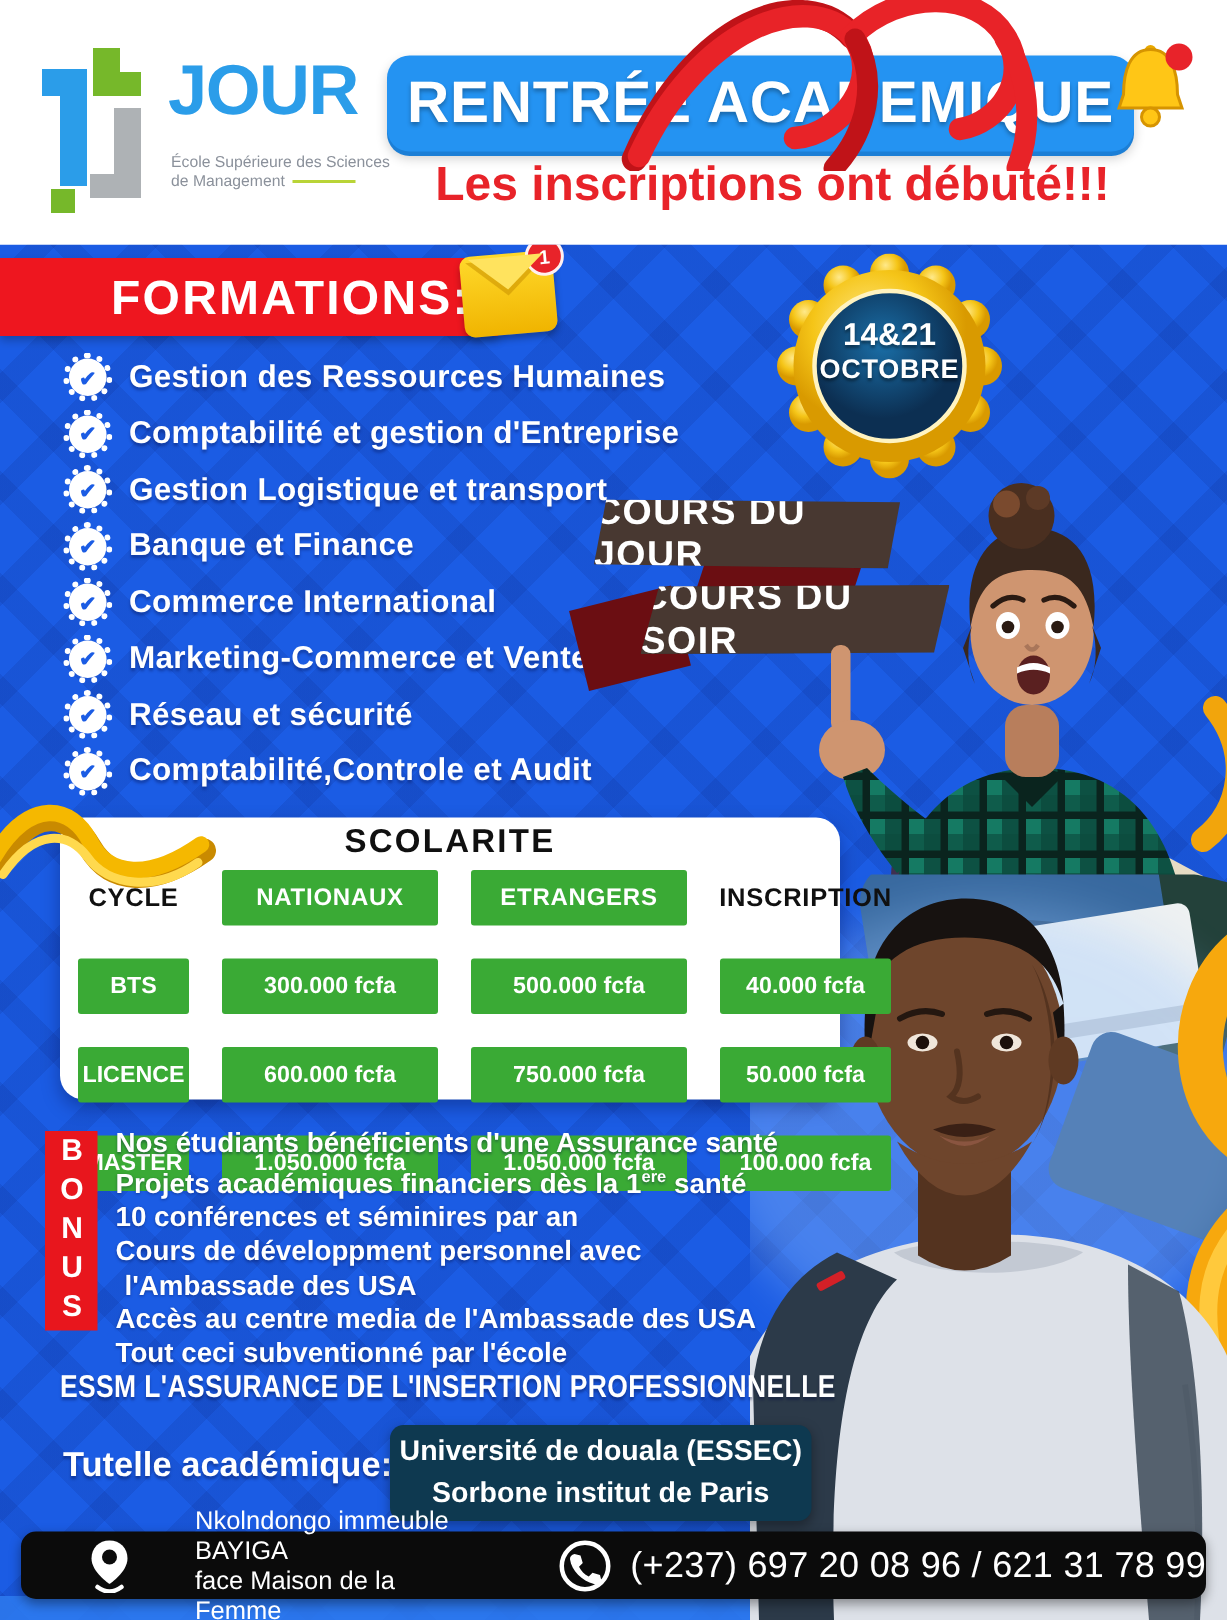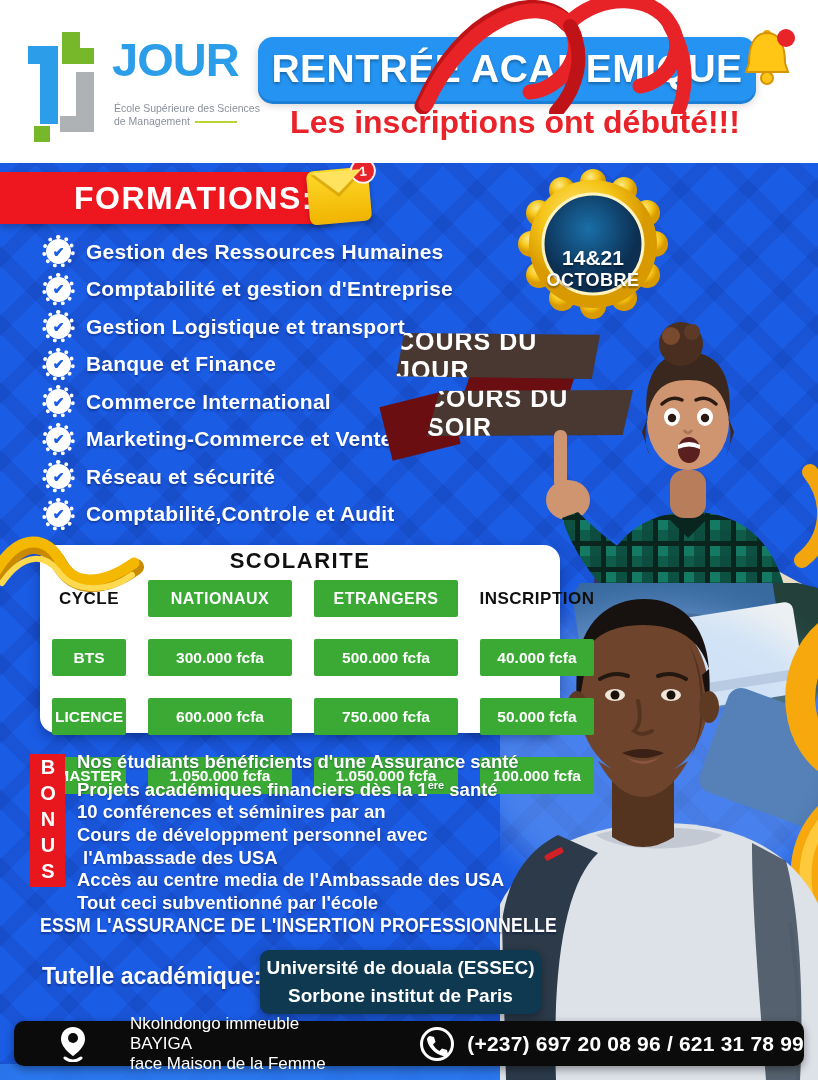--- a/index.html
+++ b/index.html
@@ -49,21 +49,21 @@
   .formations-list li{display:flex;align-items:center;gap:15px;height:37.5px;}
   .seal{width:25px;height:25px;border-radius:50%;background:#fff;position:relative;flex:none;}
   .seal::before{content:"";position:absolute;inset:-4px;border:4px dotted #fff;border-radius:50%;}
   .seal::after{content:"\2714";position:absolute;inset:0;display:flex;align-items:center;justify-content:center;
     color:#1b5ce4;font-size:14px;font-weight:800;}
   .f-item{color:#fff;font-size:21px;font-weight:700;text-shadow:0 2px 2px rgba(0,10,60,.35);letter-spacing:.2px;}
 
   
   .date-badge{position:absolute;left:518px;top:6px;width:150px;height:150px;}
   .date-text{position:absolute;left:0;top:44px;width:150px;text-align:center;color:#fff;
-    font-weight:800;line-height:22px;text-shadow:0 2px 2px rgba(0,0,0,.4);margin-top:34px;}
+    font-weight:800;line-height:22px;text-shadow:0 2px 2px rgba(0,0,0,.4);}
   .date-l1{font-size:21px;}
   .date-l2{font-size:18px;letter-spacing:.5px;}
 
   
   .maroon{position:absolute;background:#6b0e12;}
   .maroon.m1{left:470px;top:185px;width:100px;height:70px;transform:rotate(18deg);}
   .maroon.m2{left:385px;top:235px;width:70px;height:55px;transform:rotate(-14deg);}
   .course-ribbon{position:absolute;height:46px;background:#483831;display:flex;align-items:center;justify-content:center;
     color:#fff;font-weight:800;font-size:25px;letter-spacing:1px;box-shadow:0 4px 8px rgba(0,0,0,.35);}
   .course-ribbon.jour{left:396px;top:170px;width:204px;clip-path:polygon(4% 0,100% 4%,96% 100%,0 94%);}
@@ -99,21 +99,21 @@
     display:flex;flex-direction:column;align-items:center;justify-content:center;z-index:12;
     box-shadow:0 3px 8px rgba(0,0,0,.35);}
   .tutelle-box div{color:#fff;font-size:19px;font-weight:800;line-height:28px;white-space:nowrap;}
 
   
   .footer-bar{position:absolute;left:14px;top:858px;width:790px;height:45px;background:#0b0b0b;border-radius:10px;
     display:flex;align-items:center;z-index:14;box-shadow:0 3px 8px rgba(0,0,0,.4);}
   .addr{margin-left:44px;color:#fff;font-size:17px;line-height:20px;font-weight:400;}
   .pin-icon{margin-left:46px;flex:none;}
   .phone-icon{margin-left:58px;flex:none;}
-  .phone-text{margin-left:12px;color:#fff;font-size:21px;font-weight:700;letter-spacing:.2px;white-space:nowrap;}
+  .phone-text{margin-left:12px;color:#fff;font-size:24px;font-weight:400;letter-spacing:.2px;white-space:nowrap;}
 
   
   .woman-svg{position:absolute;left:538px;top:159px;z-index:5;}
   .man-svg{position:absolute;left:500px;top:420px;z-index:8;}
 </style>
 </head>
 <body>
 
 <div class="poster">
 

